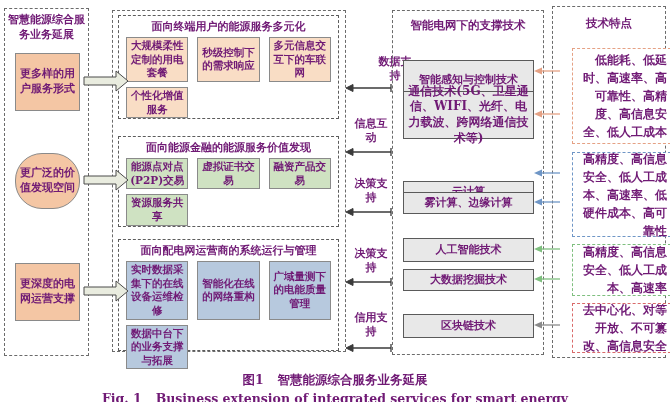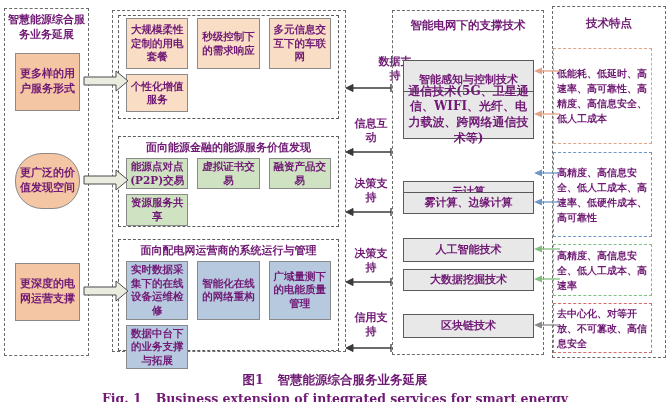--- a/index.html
+++ b/index.html
@@ -35,23 +35,23 @@
   
   .support-panel{left:392px;top:10px;width:152px;height:345px;}
   .support-panel .panel-title{margin-top:7px;}
   .tbox{position:absolute;left:10px;width:131px;background:#e8e8e8;border:1.5px solid #5a5a5a;
         display:flex;align-items:center;justify-content:center;text-align:center;
         font-weight:bold;font-size:11px;line-height:1.3;padding:1px 2px;box-sizing:border-box;}
 
   
   .features-panel{left:552px;top:6px;width:114px;height:352px;}
   .features-panel .panel-title{margin-top:9px;}
-  .fbox{position:absolute;left:0;width:99px;border:1.5px dashed #999;
-        display:flex;align-items:center;justify-content:center;text-align:left;
-        font-weight:bold;font-size:10px;line-height:1.5;padding:3px;box-sizing:border-box;background:#fff;}
+  .fbox{position:absolute;left:19px;width:99px;border:1.5px dashed #999;
+        display:flex;align-items:center;justify-content:center;text-align:right;
+        font-weight:bold;font-size:12px;line-height:1.5;padding:3px;box-sizing:border-box;background:#fff;}
   .fb1{border-color:#e5a184;}
   .fb2{border-color:#6f96c6;}
   .fb3{border-color:#7fbf7f;}
   .fb4{border-color:#d96a6a;}
 
   
   .caption{left:0;top:372px;width:670px;text-align:center;font-weight:bold;}
   .caption-zh{font-size:12.5px;}
   .caption-en{font-size:12.5px;margin-top:2px;}
   .cap-sp{display:inline-block;width:14px;}
@@ -69,20 +69,21 @@
 
   <div class="abs dashed left-panel">
     <div class="panel-title">智慧能源综合服务业务延展</div>
     <div class="sbox" style="top:44px;height:58px;">更多样的用户服务形式</div>
     <div class="sbox" style="top:144px;height:56px;border-radius:27px;">更广泛的价值发现空间</div>
     <div class="sbox" style="top:254px;height:58px;">更深度的电网运营支撑</div>
   </div>
 
   <div class="abs dashed mid-panel">
     <div class="group" style="top:4px;height:104px;">
+      <div class="group-title">面向终端用户的能源服务多元化</div>
       <div class="ggrid">
         <div class="gcell fill-peach">大规模柔性定制的用电套餐</div>
         <div class="gcell fill-peach">秒级控制下的需求响应</div>
         <div class="gcell fill-peach">多元信息交互下的车联网</div>
         <div class="gcell fill-peach">个性化增值服务</div>
       </div>
     </div>
     <div class="group" style="top:125px;height:91px;">
       <div class="group-title">面向能源金融的能源服务价值发现</div>
       <div class="ggrid">

